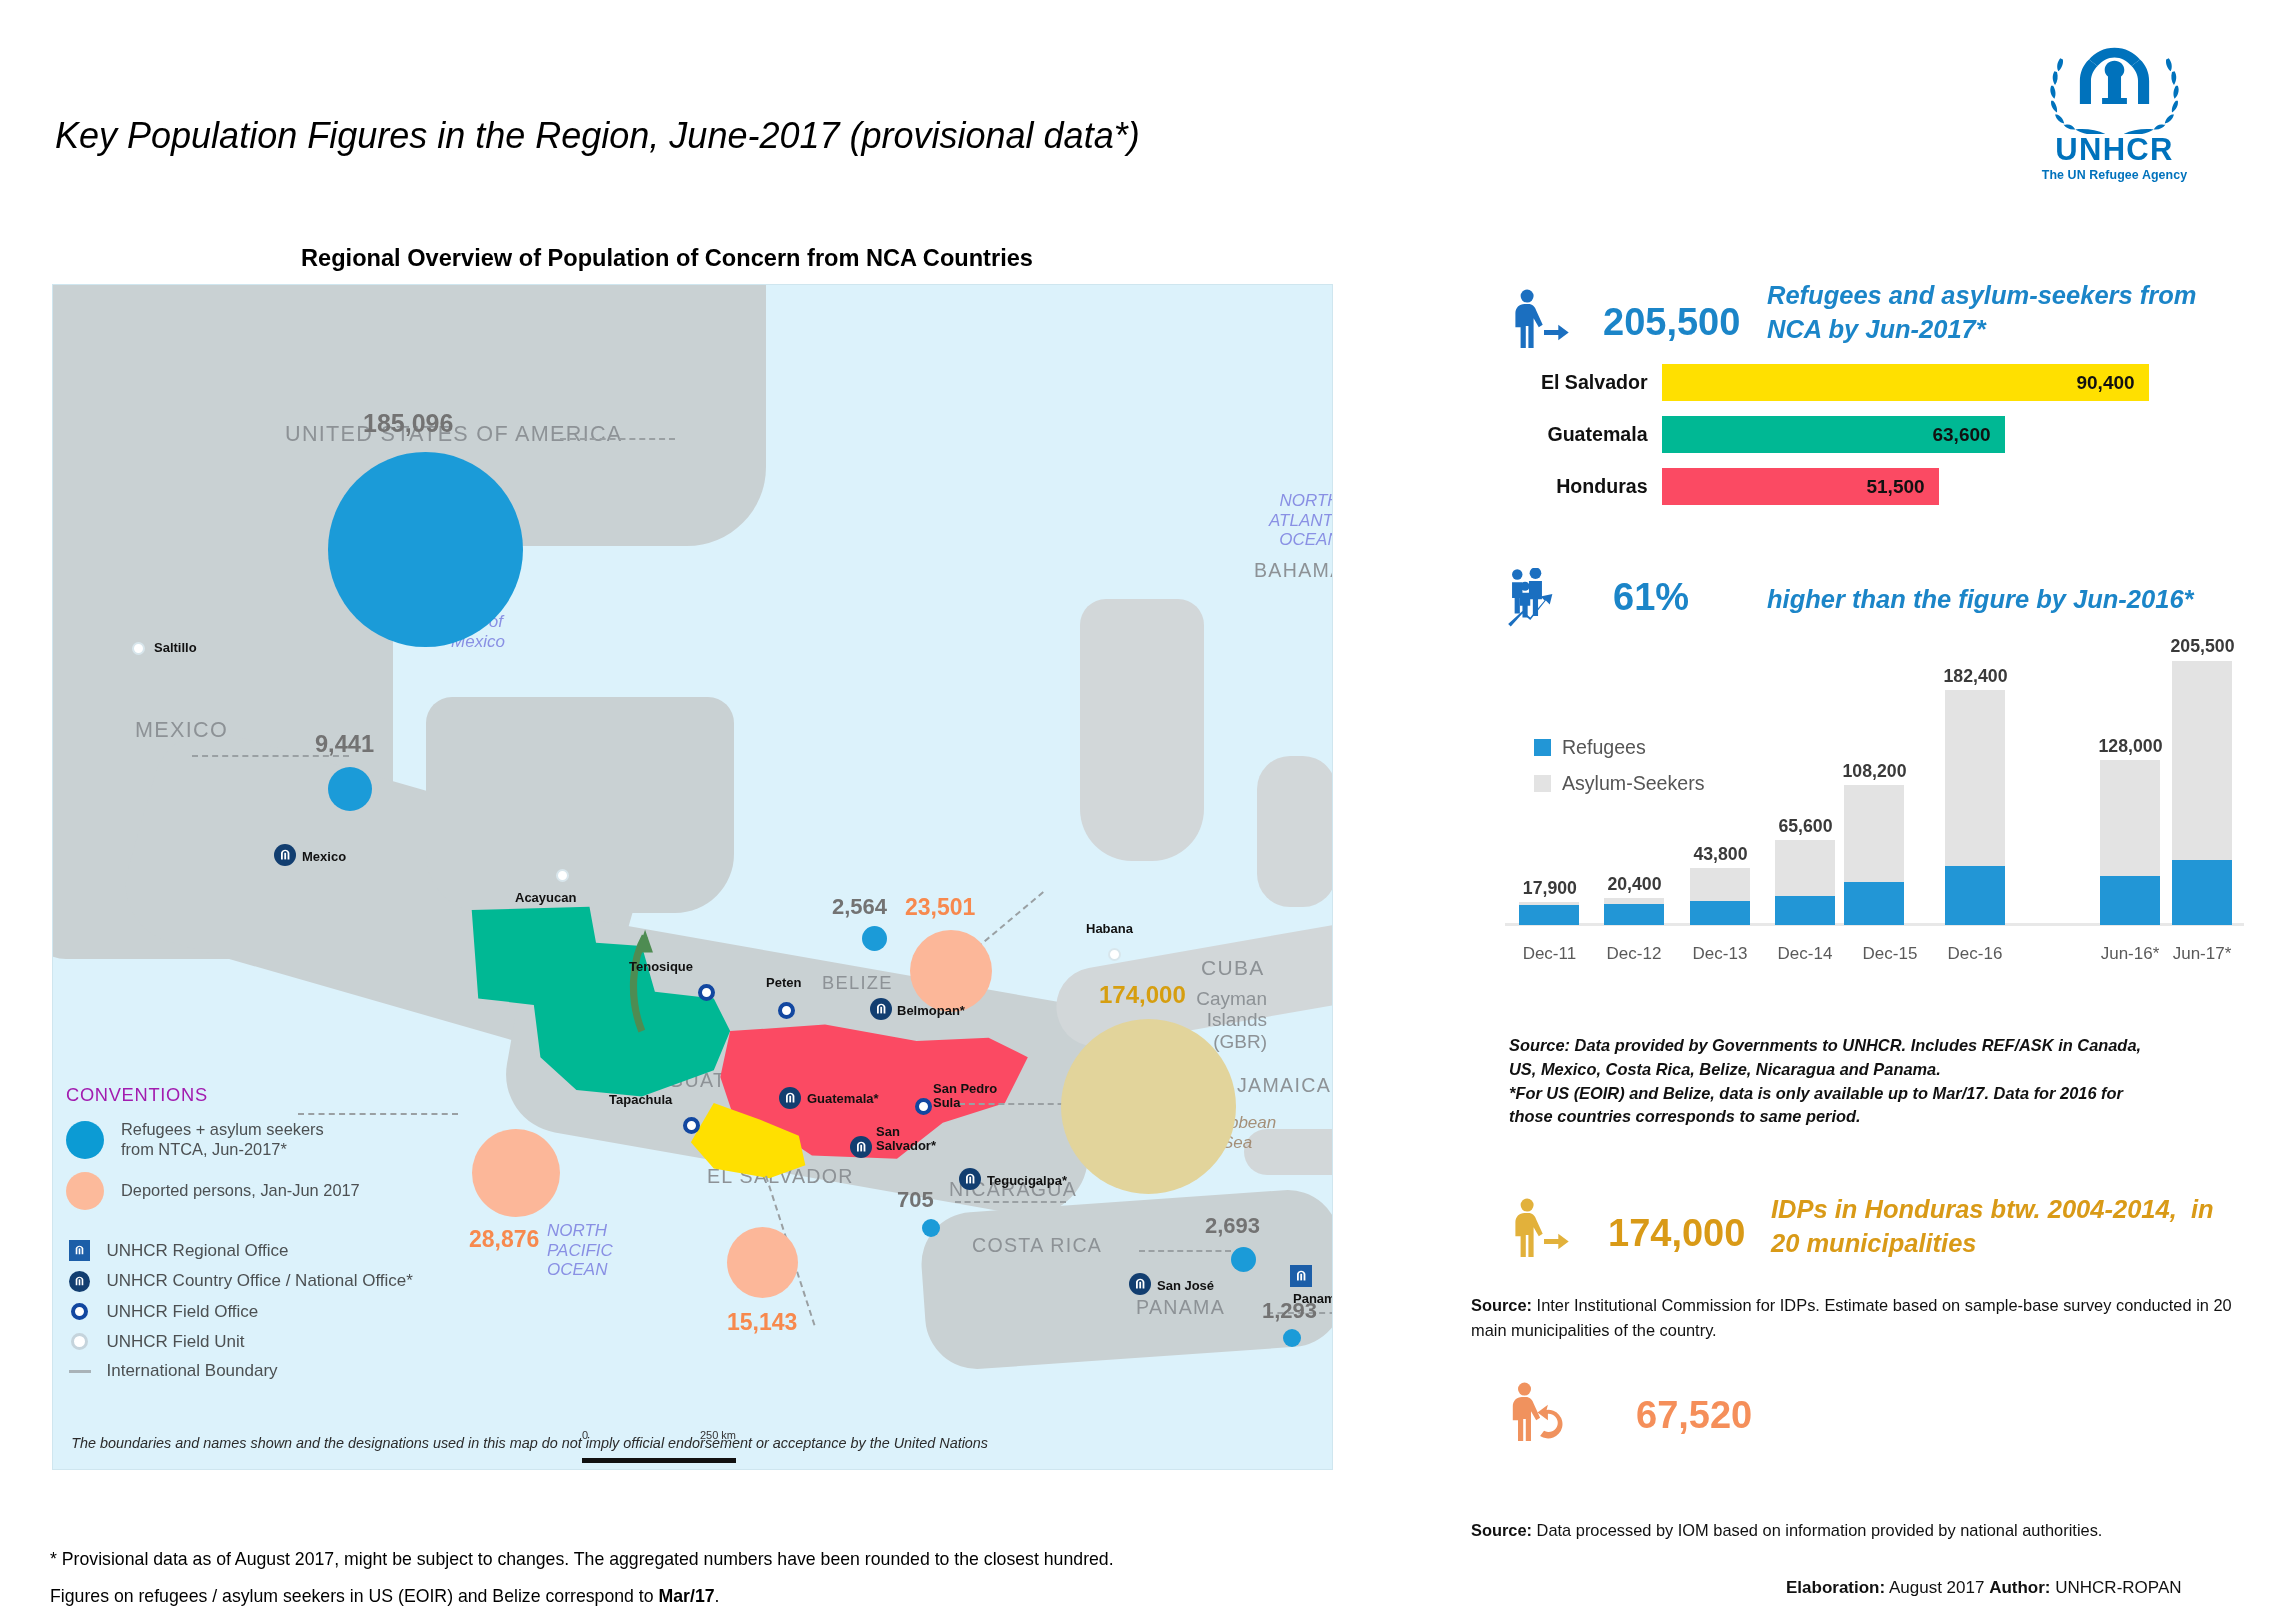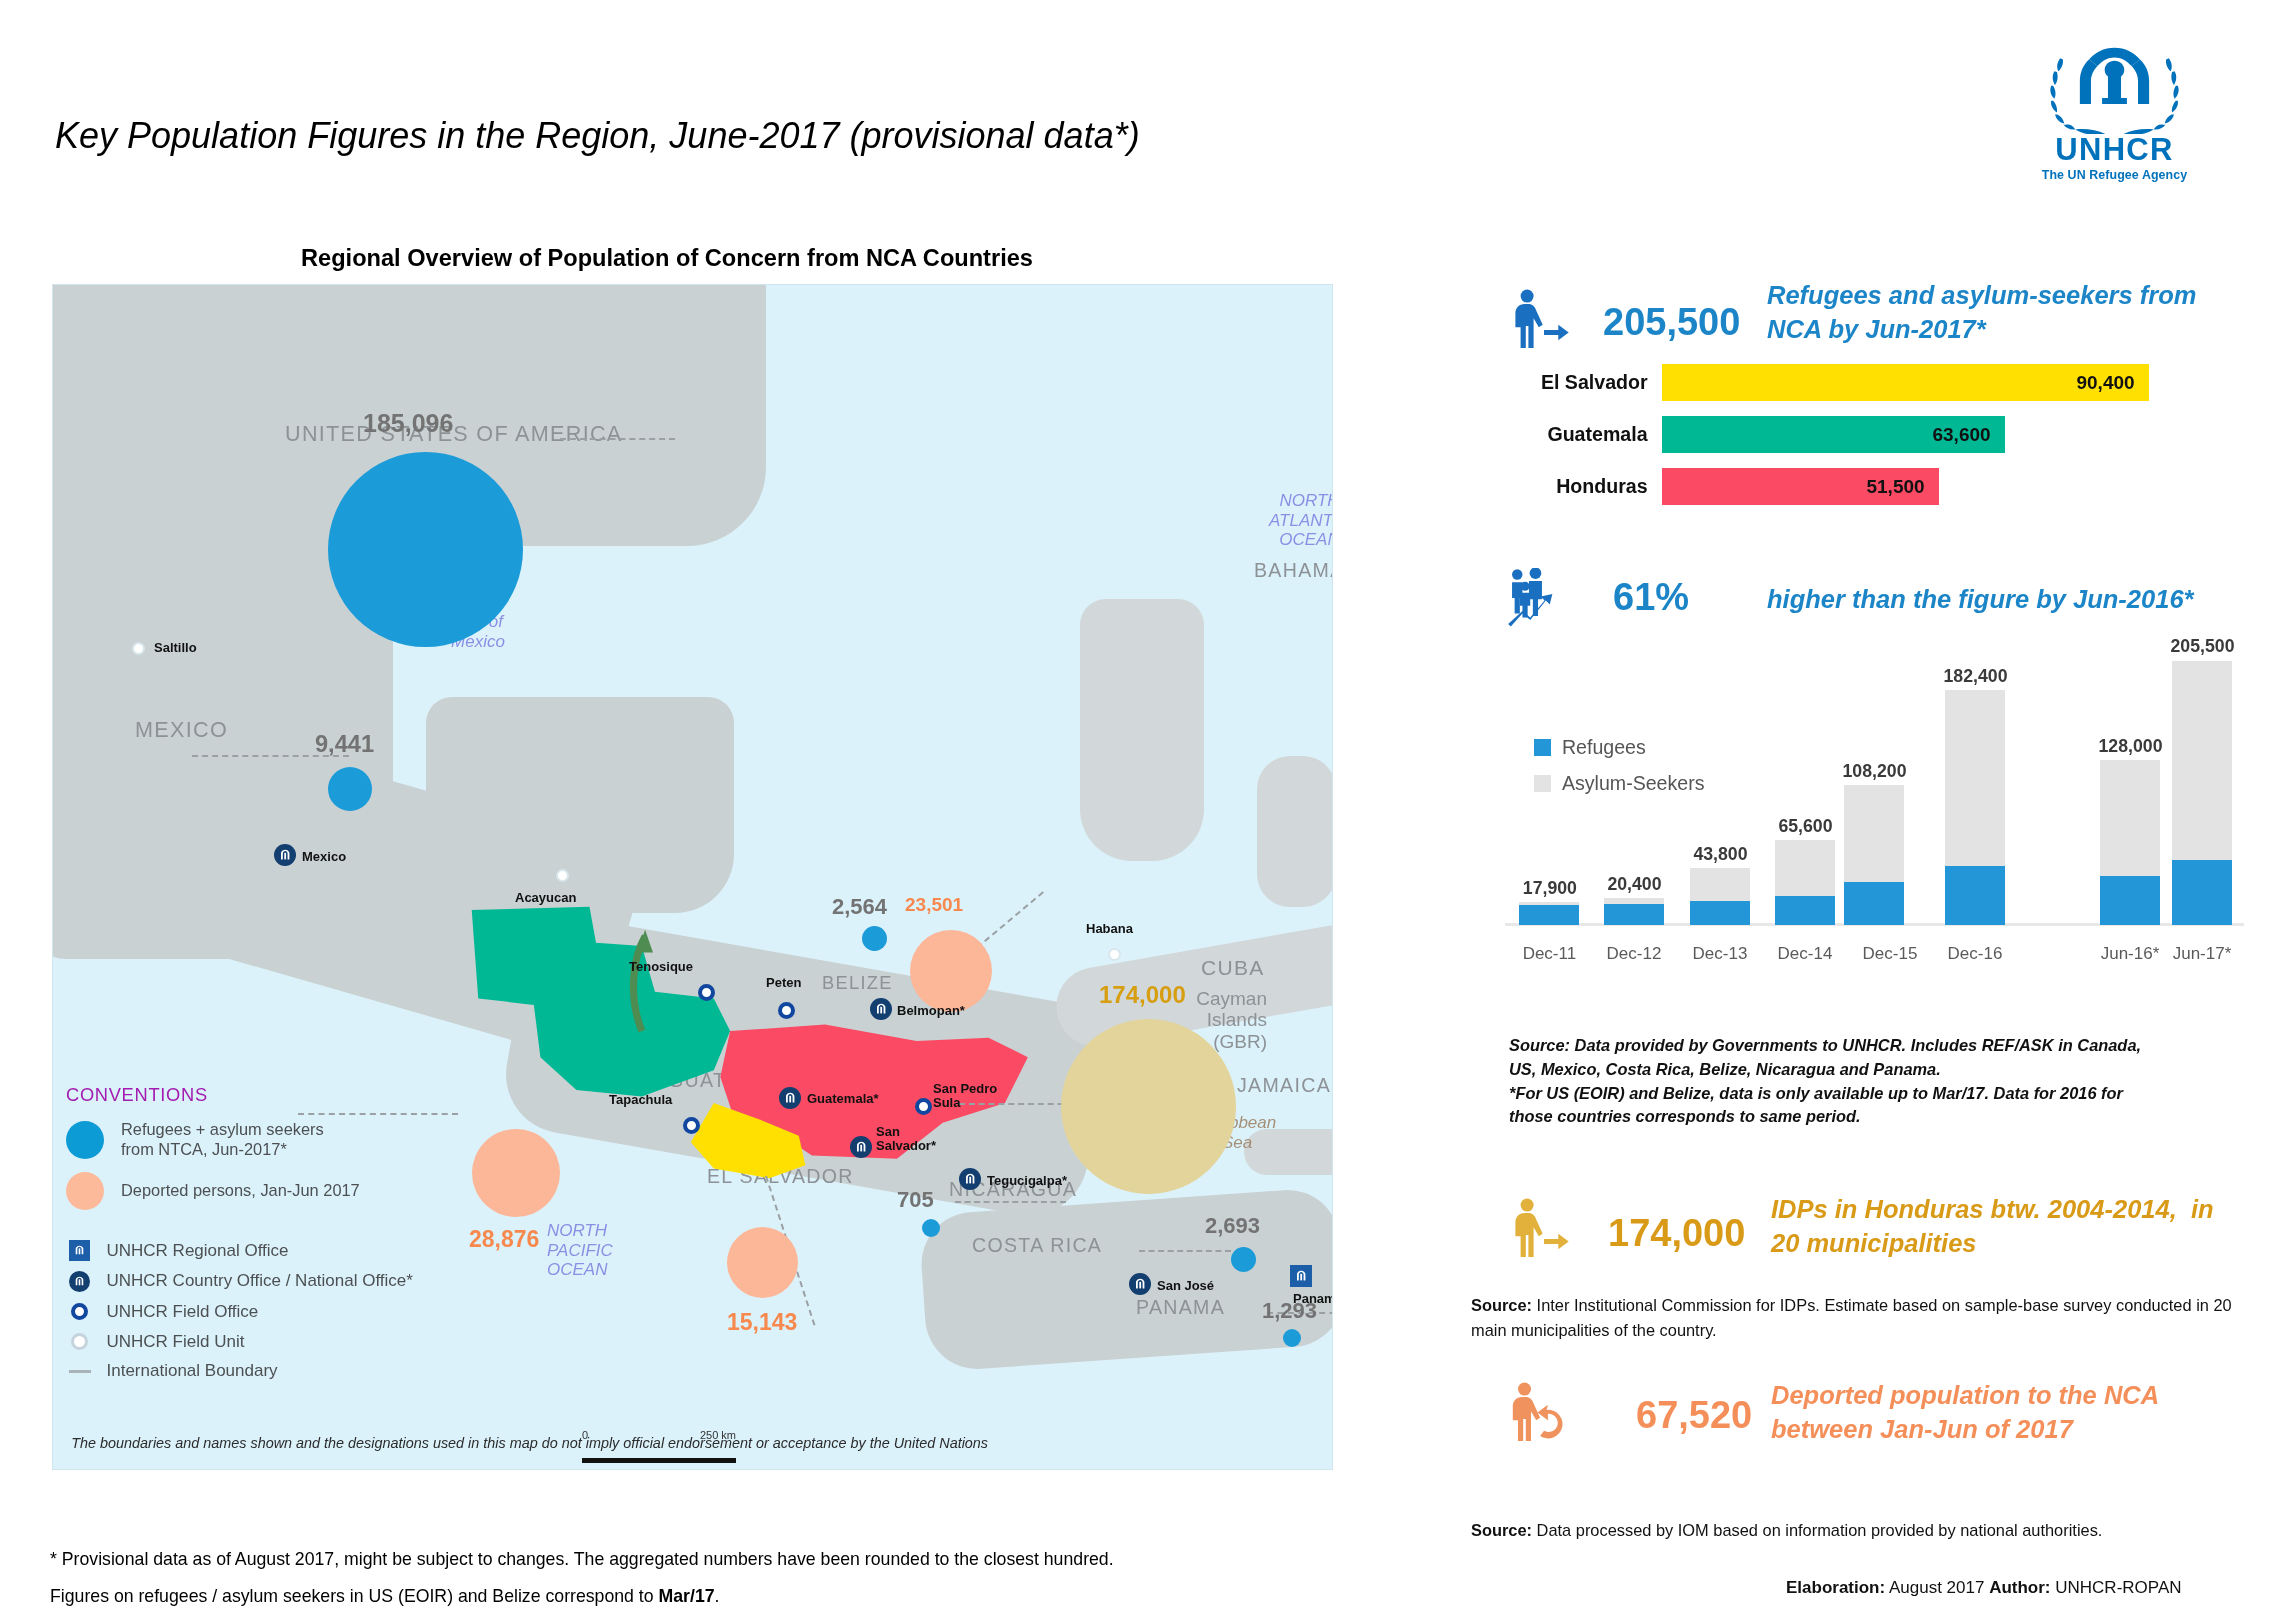--- a/index.html
+++ b/index.html
@@ -198,21 +198,21 @@
     <div class="bubble b-blue" style="left:1178px;top:962px;width:25px;height:25px;"></div>
     <div class="bnum bnum-blue" style="left:1152px;top:928px;font-size:22px;">2,693</div>
 
     <div class="bubble b-blue" style="left:1230px;top:1044px;width:18.3px;height:18.3px;"></div>
     <div class="bnum bnum-blue" style="left:1209px;top:1013px;font-size:22px;">1,293</div>
 
     <div class="bubble b-sand" style="left:1008px;top:734px;width:175px;height:175px;"></div>
     <div class="bnum bnum-sand" style="left:1046px;top:696px;font-size:24px;">174,000</div>
 
     <div class="bubble b-peach" style="left:857px;top:645px;width:82px;height:82px;"></div>
-    <div class="bnum bnum-peach" style="left:852px;top:609px;font-size:19px;">23,501</div>
+    <div class="bnum bnum-peach" style="left:852px;top:609px;font-size:23px;">23,501</div>
 
     <div class="bubble b-peach" style="left:419px;top:844px;width:88px;height:88px;"></div>
     <div class="bnum bnum-peach" style="left:416px;top:941px;font-size:23px;">28,876</div>
 
     <div class="bubble b-peach" style="left:674px;top:942px;width:71px;height:71px;"></div>
     <div class="bnum bnum-peach" style="left:674px;top:1024px;font-size:23px;">15,143</div>
 
     <div class="mk mk-dot" style="left:79px;top:357px;"></div>
     <div class="city-label" style="left:101px;top:355px;">Saltillo</div>
 
@@ -487,19 +487,18 @@
   <div class="src-plain" style="left:1471px;top:1293px;width:772px;"><b>Source:</b><span> Inter Institutional Commission for IDPs. Estimate based on sample-base survey conducted in 20 main municipalities of the country.</span></div>
 
   <svg style="position:absolute;left:1505px;top:1381px;" width="65" height="63" viewBox="0 0 50 48">
     <g fill="#F0925E">
       <circle cx="15" cy="6" r="5"></circle>
       <path d="M13 12c-4 0-7 3-7 7v11h4v16h4V29h2v17h4V23l4 7 3-2-5-11c-1-3-3-5-6-5z"></path>
       <path d="M32 22a11 11 0 1 1-5 20l3-4a7 7 0 1 0 3-13v5l-8-6 8-6z"></path>
     </g>
   </svg>
   <div class="kpi-num peach-ink" style="left:1636px;top:1394px;">67,520</div>
-  <div class="kpi-txt peach-ink" style="left:1771px;top:1378px;width:497px;">Deported population to the NCA<br>between Jan-Jun of 2017</div>
   <div class="src-plain" style="left:1471px;top:1518px;width:772px;"><b>Source:</b><span> Data processed by IOM based on information provided by national authorities.</span></div>
 
   <div id="credit"><b>Elaboration:</b><span> August 2017  </span><b>Author:</b><span> UNHCR-ROPAN</span></div>
 
 </div>
 
 
 </body></html>

